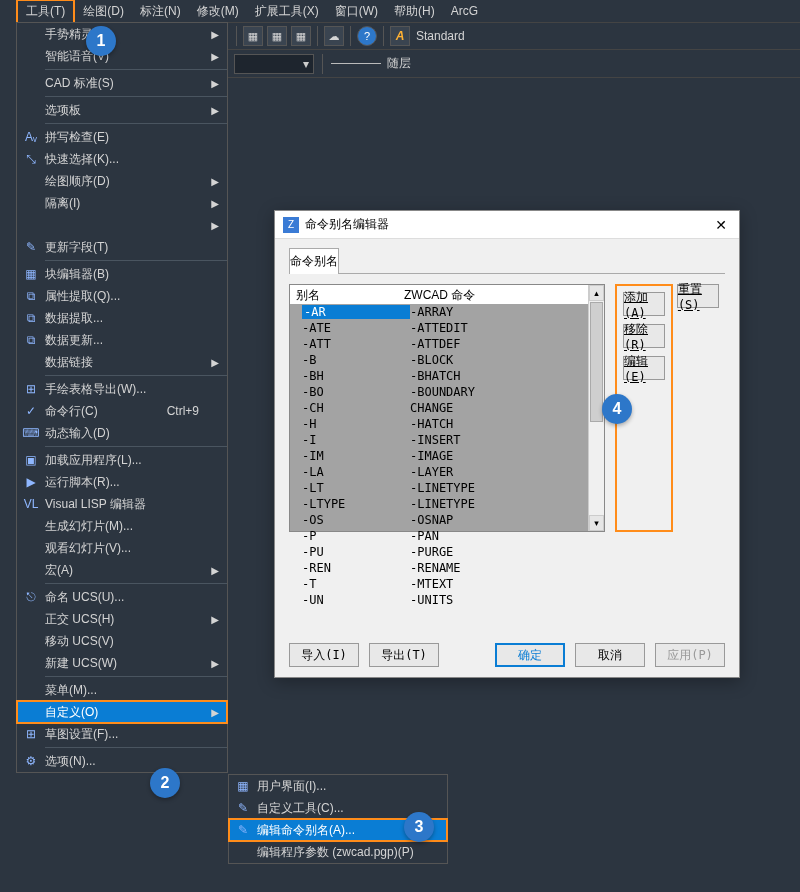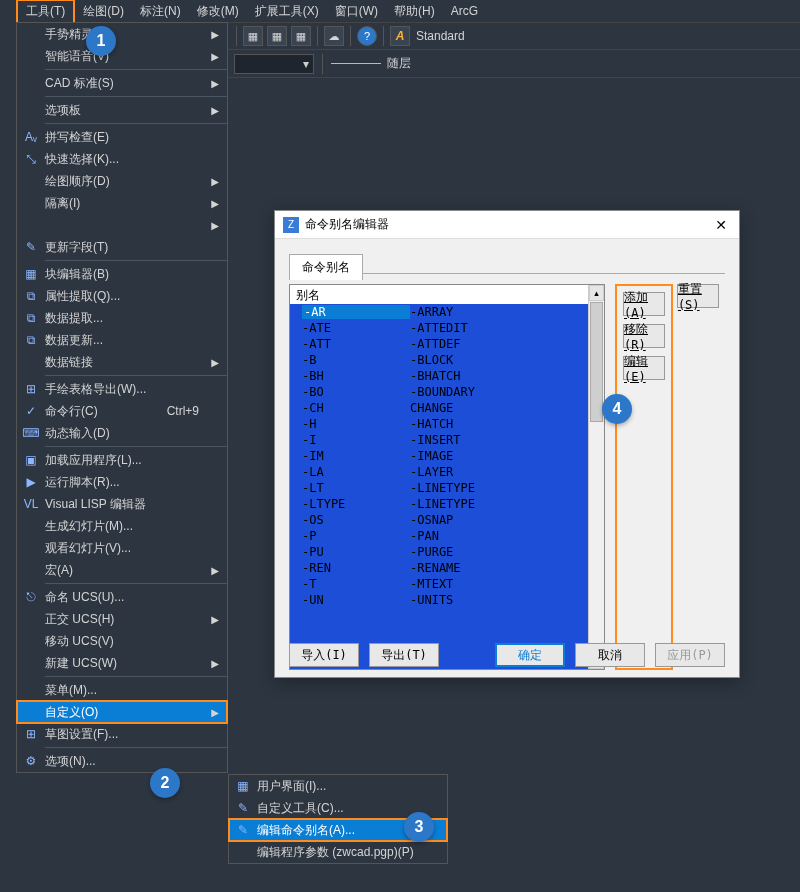--- a/index.html
+++ b/index.html
@@ -39,24 +39,24 @@
   .sm-item.boxed { outline:2px solid #ff8c1a; outline-offset:-1px; }
   
   .dialog { position:absolute; left:274px; top:210px; width:466px; height:468px; background:#f0f0f0; border:1px solid #888; box-shadow:0 4px 16px rgba(0,0,0,0.3); color:#000; font-family:"SimSun","Microsoft YaHei",sans-serif; }
   .dlg-title { height:28px; display:flex; align-items:center; padding:0 8px; background:#fff; border-bottom:1px solid #ddd; }
   .dlg-title-icon { width:16px; height:16px; background:#3a7bd5; color:#fff; display:flex; align-items:center; justify-content:center; font-size:10px; margin-right:6px; }
   .dlg-title-text { flex:1; font-size:12px; }
   .dlg-close { font-size:14px; cursor:pointer; padding:0 4px; }
   
   .dlg-body { padding:8px 14px; }
   .tab-row { border-bottom:1px solid #aaa; display:flex; }
-  .tab { padding:4px 12px; border:1px solid #aaa; border-bottom:none; background:#fff; font-size:12px; position:relative; top:7px; }
+  .tab { padding:4px 0; border:1px solid #aaa; border-bottom:none; background:#fff; font-size:12px; position:relative; top:1px; }
   
   .content-row { display:flex; gap:10px; margin-top:10px; }
-  .listbox { width:316px; height:386px; border:1px solid #888; background:#1d4ed8; font-size:12px; position:relative; }
+  .listbox { width:316px; height:248px; border:1px solid #888; background:#a3a3a3; font-size:12px; position:relative; }
   .listbox-header { display:flex; background:#fff; padding:2px 6px 0; }
   .lh-col1 { width:108px; }
   .lh-col2 { flex:1; }
   .listbox-rows { padding:0 12px; }
   .list-row { display:flex; height:16px; align-items:center; }
   .list-row.selected .lr-col1 { background:#0a7dd4; color:#fff; display:inline-block; padding:0 2px; }
   .lr-col1 { width:108px; font-family:"SimSun",monospace; }
   .lr-col2 { flex:1; font-family:"SimSun",monospace; }
   .list-scroll { position:absolute; right:0; top:0; bottom:0; width:16px; background:#f0f0f0; border-left:1px solid #ccc; }
   .scroll-btn { height:16px; background:#e6e6e6; border:1px solid #ccc; display:flex; align-items:center; justify-content:center; font-size:9px; }
@@ -288,20 +288,21 @@
     <div class="dlg-close">✕</div>
   </div>
   <div class="dlg-body">
     <div class="tab-row">
       <div class="tab">命令别名</div>
     </div>
     <div class="content-row">
       <div class="listbox">
         <div class="listbox-header">
           <div class="lh-col1">别名</div>
+          <div class="lh-col2">ZWCAD 命令</div>
         </div>
         <div class="listbox-rows" id="listrows">
             <div class="list-row selected">
               <span class="lr-col1">-AR</span>
               <span class="lr-col2">-ARRAY</span>
             </div>
             <div class="list-row">
               <span class="lr-col1">-ATE</span>
               <span class="lr-col2">-ATTEDIT</span>
             </div>

